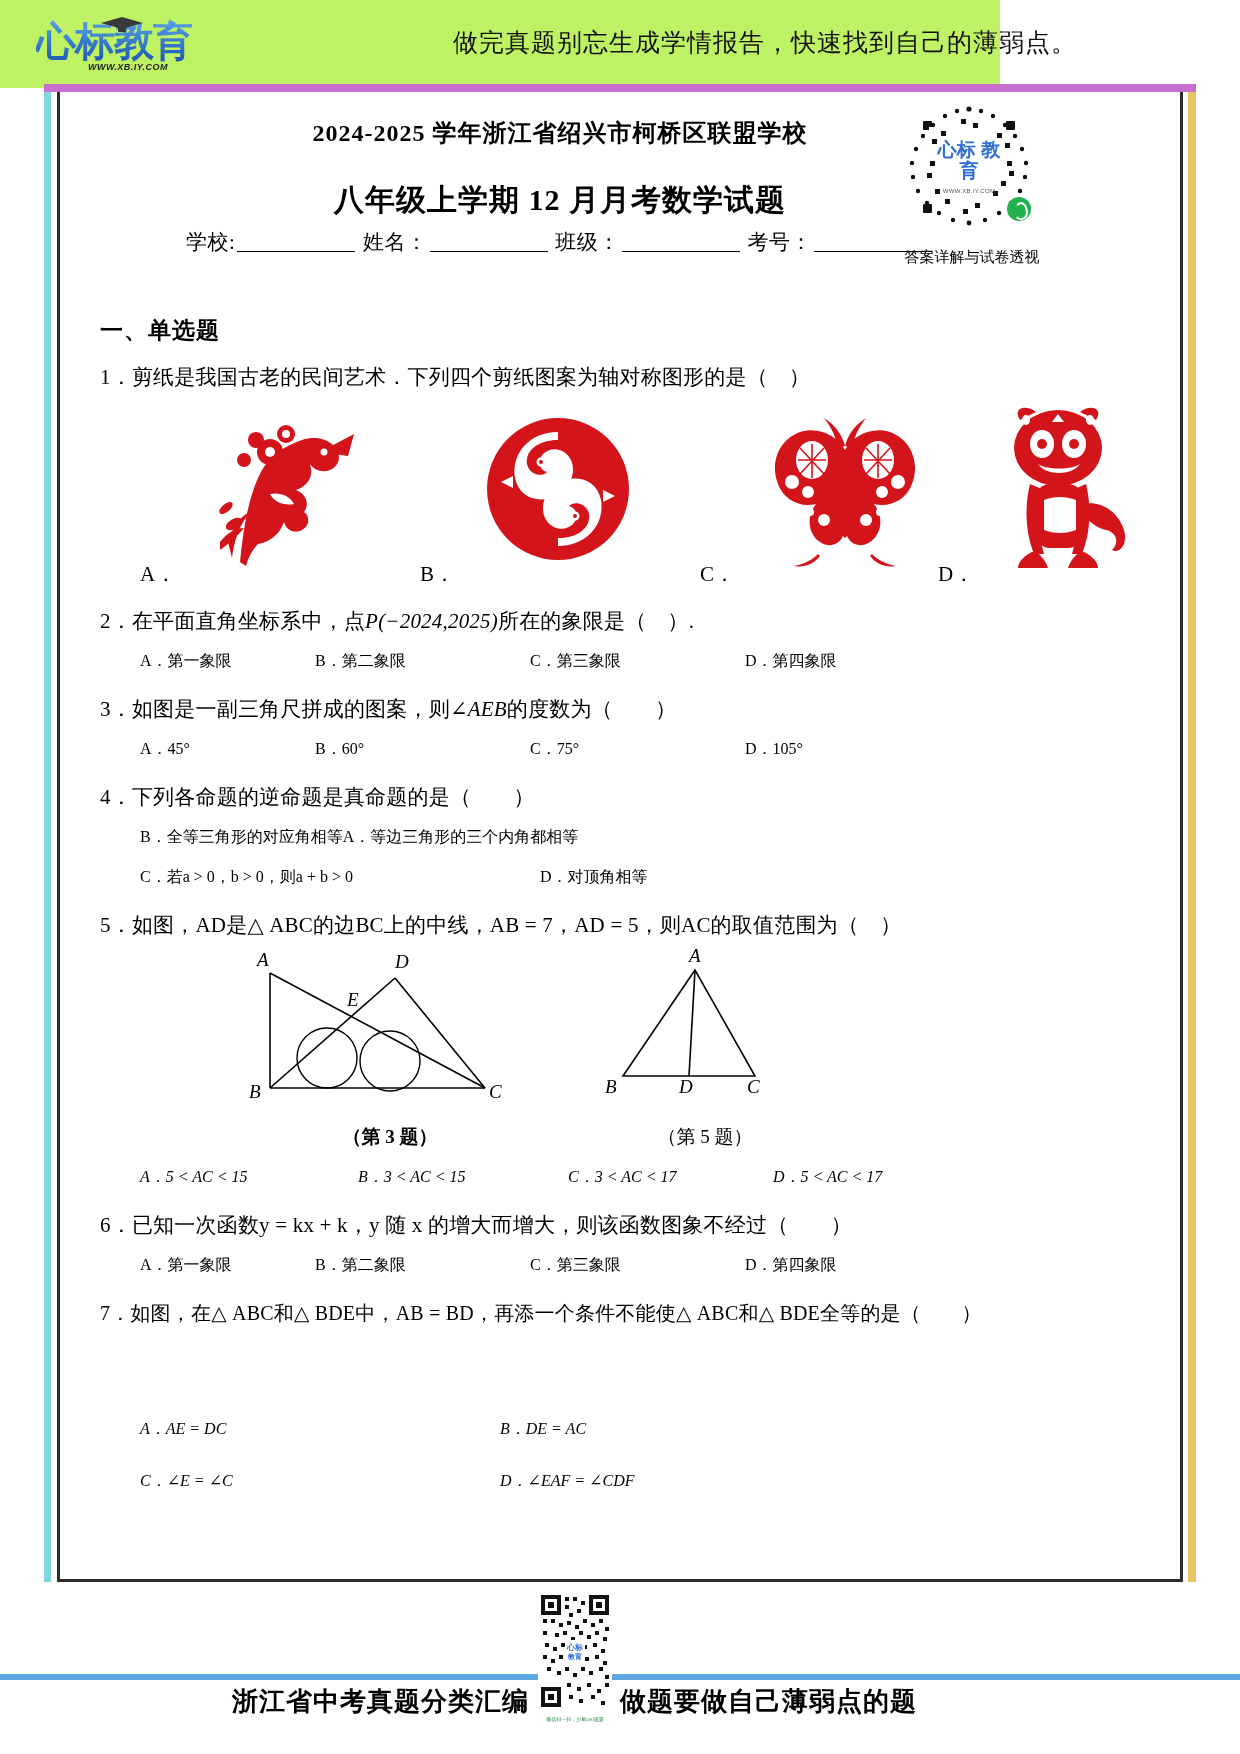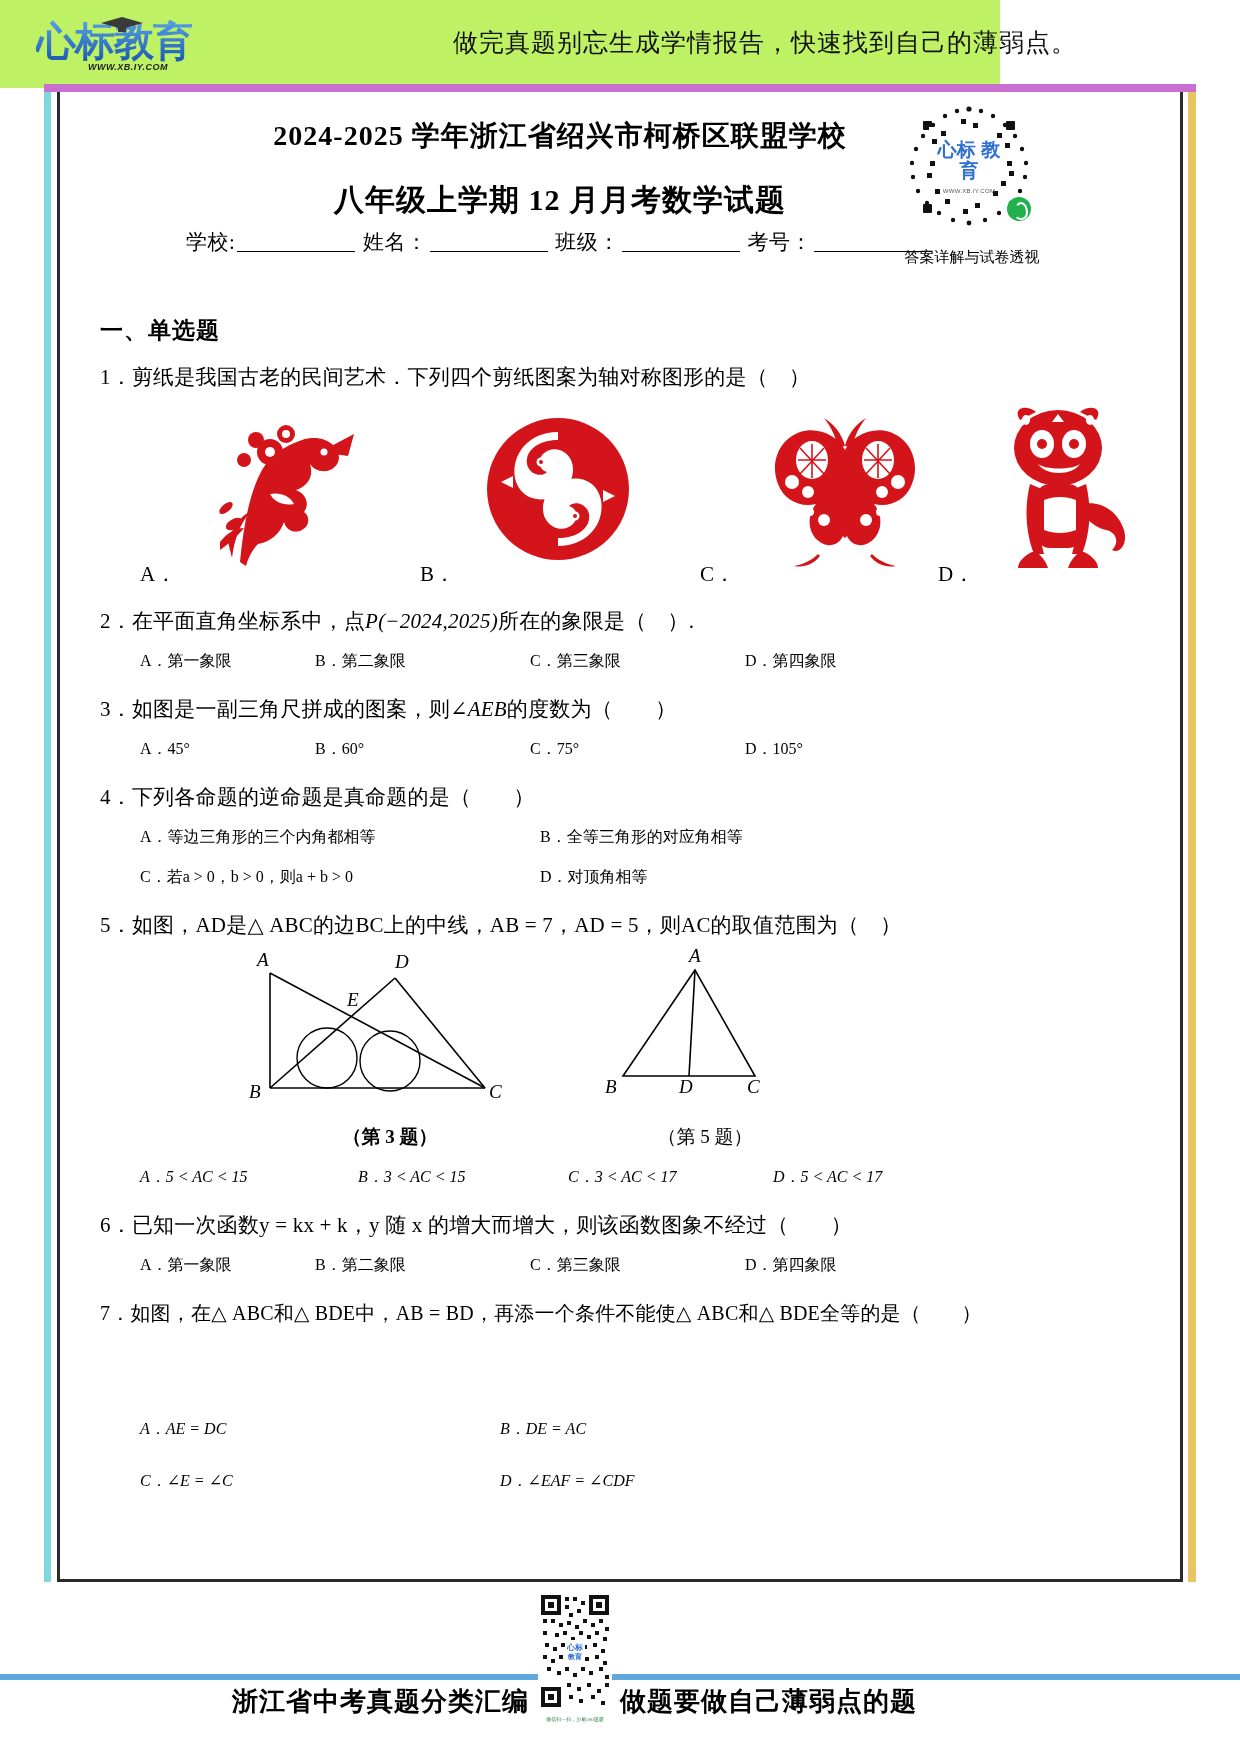--- a/index.html
+++ b/index.html
@@ -66,21 +66,21 @@
   .frame-bottom{
     position:absolute;left:57px;top:1579px;width:1126px;height:3px;
     background:#2b2b2b;
   }
   
   .title1,.title2{
     position:absolute;left:60px;width:1000px;text-align:center;
     font-family:"Liberation Serif","DejaVu Serif",serif;
     font-weight:bold;color:#000;white-space:nowrap;
   }
-  .title1{top:117px;font-size:28px;letter-spacing:1px;}
+  .title1{top:117px;font-size:24px;letter-spacing:1px;}
   .title2{top:180px;font-size:30px;letter-spacing:1px;}
   .fillline{
     position:absolute;left:60px;top:228px;width:1000px;text-align:center;
     font-size:21px;letter-spacing:0.5px;white-space:nowrap;
   }
   .fillline u{text-decoration:none;border-bottom:1.6px solid #000;
     display:inline-block;width:118px;height:22px;vertical-align:-3px;margin:0 2px;}
   
   .qr-head{
     position:absolute;left:905px;top:103px;width:128px;height:128px;
@@ -367,22 +367,22 @@
     <span style="width:215px;">B．60°</span>
     <span style="width:215px;">C．75°</span>
     <span>D．105°</span>
   </div>
 
   <div class="q">
     <span>4．</span><span>下列各命题的逆命题是真命题的是（　　）</span>
   </div>
   <div class="opts" style="margin-bottom:2px;">
     <span style="width:40px;"></span>
+    <span>B．全等三角形的对应角相等</span>
     <span style="width:400px;">A．等边三角形的三个内角都相等</span>
-    <span>B．全等三角形的对应角相等</span>
   </div>
   <div class="opts">
     <span style="width:40px;"></span>
     <span style="width:400px;">C．若a &gt; 0，b &gt; 0，则a + b &gt; 0</span>
     <span>D．对顶角相等</span>
   </div>
 
   <div class="q">
     <span>5．</span><span>如图，AD是△ ABC的边BC上的中线，AB = 7，AD = 5，则AC的取值范围为（　）</span>
   </div>

